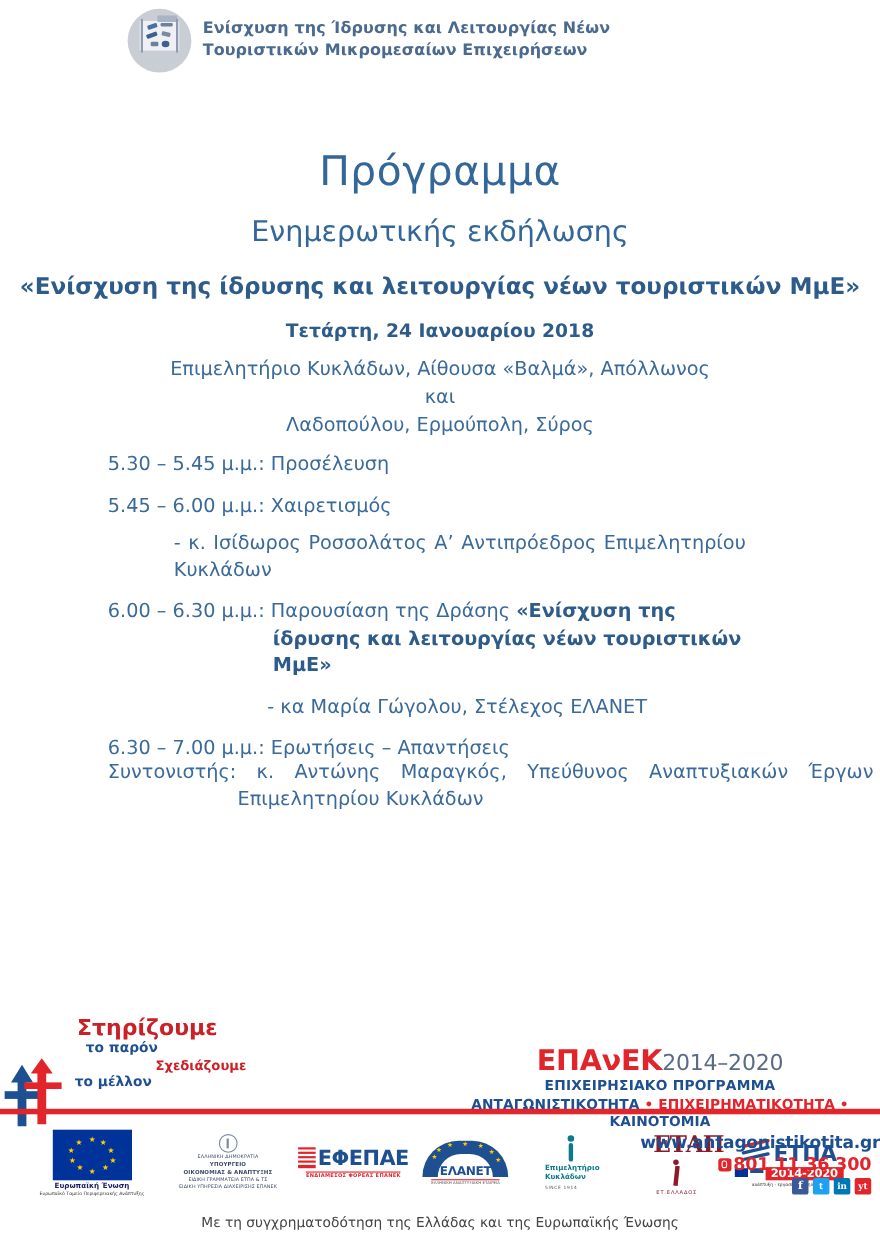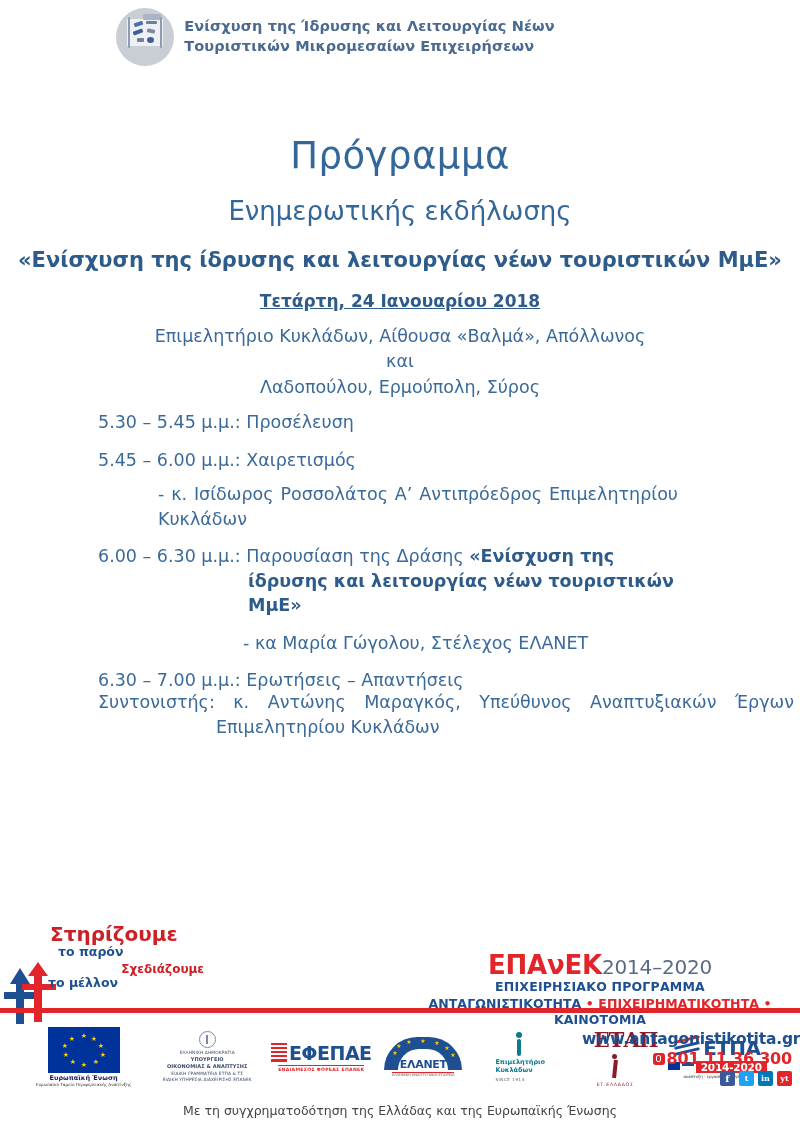--- a/index.html
+++ b/index.html
@@ -99,21 +99,21 @@
     color: #2e5c8a;
   }
   .title-date {
     position: absolute;
     top: 291px; left: 0; width: 800px;
     text-align: center;
     font-size: 17px;
     font-weight: bold;
     color: #2e5c8a;
   }
-  .title-date span { text-decoration: underline; }
+  .title-date span { }
   .venue {
     position: absolute;
     top: 324px; left: 150px; width: 500px;
     text-align: center;
     font-size: 17.5px;
     line-height: 1.45;
     color: #3a6a9a;
   }
 
   
@@ -155,21 +155,21 @@
     line-height: 1.4;
     text-align: justify;
     text-align-last: left;
     padding-left: 118px;
     text-indent: -118px;
   }
 
   
   .slogan {
     position: absolute;
-    left: 14px;
+    left: 34px;
     top: 924px;
     width: 190px;
   }
   .slogan .l1 {
     font-size: 20px; font-weight: bold; color: #cc2027;
     margin-left: 36px; line-height: 1;
   }
   .slogan .l2 {
     font-size: 12.5px; font-weight: bold; color: #1d4f91;
     margin-left: 44px; line-height: 1.3;

